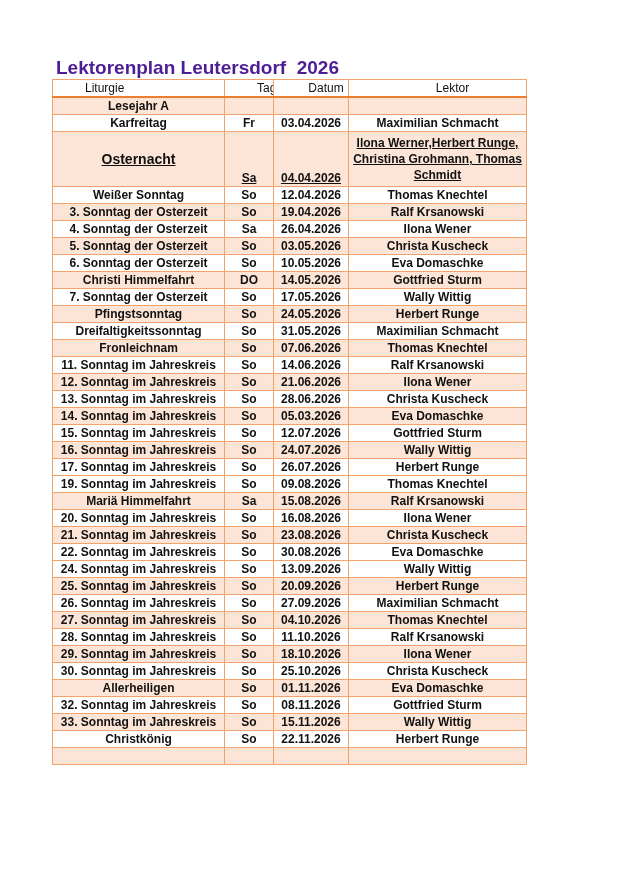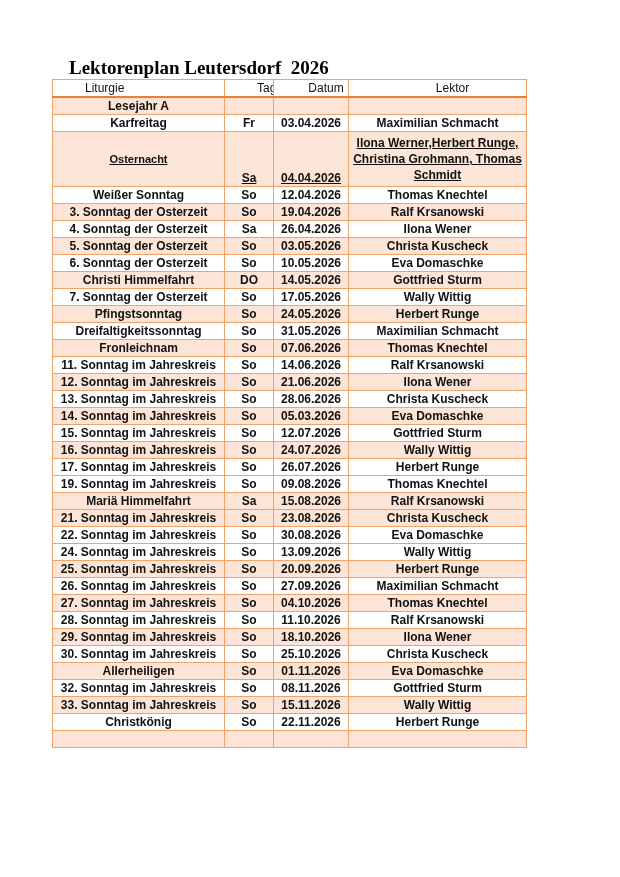--- a/index.html
+++ b/index.html
@@ -1,33 +1,33 @@
 <!DOCTYPE html>
 <html><head>
 <meta charset="utf-8">
 <style>
   html, body { margin:0; padding:0; background:#ffffff; }
   body { width:620px; height:877px; position:relative; overflow:hidden; font-family:"Liberation Sans", sans-serif; }
-  .title { position:absolute; left:69px; top:57px; font-family:Liberation Serif, serif; font-weight:bold; font-size:19px; color:#000000; letter-spacing:0px; white-space:pre; }
+  .title { position:absolute; left:56px; top:57px; font-family:Liberation Sans, sans-serif; font-weight:bold; font-size:19px; color:#4c1d95; letter-spacing:0px; white-space:pre; }
   table.plan { position:absolute; left:52px; top:79px; border-collapse:collapse; table-layout:fixed; width:474px; }
   table.plan col.c1 { width:172px; }
   table.plan col.c2 { width:49px; }
   table.plan col.c3 { width:75px; }
   table.plan col.c4 { width:178px; }
   table.plan td, table.plan th { border:1px solid #f4a460; border-color:#f0a36b; padding:0 2px; height:16px; font-size:12px; line-height:15px; font-family:"Liberation Sans", sans-serif; font-weight:bold; color:#111; white-space:nowrap; overflow:hidden; }
   table.plan th { font-weight:normal; background:#ffffff; height:16px; }
   table.plan th.l { text-align:left; }
   table.plan th.c { text-align:center;margin-top:42px; }
   table.plan tr.head th { border-bottom:2px solid #ed7d31;padding-left:32px; }
   table.plan td.tag, table.plan td.datum, table.plan td.lektor { text-align:center; }
   table.plan td.liturgie { text-align:center; }
   tr.shade td { background:#fce4d6; }
   tr.white td { background:#ffffff; }
   tr.tall td { height:54px;text-decoration:underline; }
-  tr.tall td.liturgie { vertical-align:middle; font-size:11px; }
+  tr.tall td.liturgie { vertical-align:middle; font-size:14px; }
   tr.tall td.tag, tr.tall td.datum { vertical-align:bottom; }
   tr.tall td.lektor { white-space:normal; line-height:16px; vertical-align:middle; }
   table.plan { border:1px solid #ed7d31; }
 </style>
 </head>
 <body>
 
 <div class="title">Lektorenplan Leutersdorf  2026</div>
 
 <table class="plan">
@@ -171,20 +171,26 @@
         <td class="tag">So</td>
         <td class="datum">09.08.2026</td>
         <td class="lektor">Thomas Knechtel</td>
       </tr>
       <tr class="shade">
         <td class="liturgie">Mariä Himmelfahrt</td>
         <td class="tag">Sa</td>
         <td class="datum">15.08.2026</td>
         <td class="lektor">Ralf Krsanowski</td>
       </tr>
+      <tr class="white">
+        <td class="liturgie">20. Sonntag im Jahreskreis</td>
+        <td class="tag">So</td>
+        <td class="datum">16.08.2026</td>
+        <td class="lektor">Ilona Wener</td>
+      </tr>
       <tr class="shade">
         <td class="liturgie">21. Sonntag im Jahreskreis</td>
         <td class="tag">So</td>
         <td class="datum">23.08.2026</td>
         <td class="lektor">Christa Kuscheck</td>
       </tr>
       <tr class="white">
         <td class="liturgie">22. Sonntag im Jahreskreis</td>
         <td class="tag">So</td>
         <td class="datum">30.08.2026</td>

